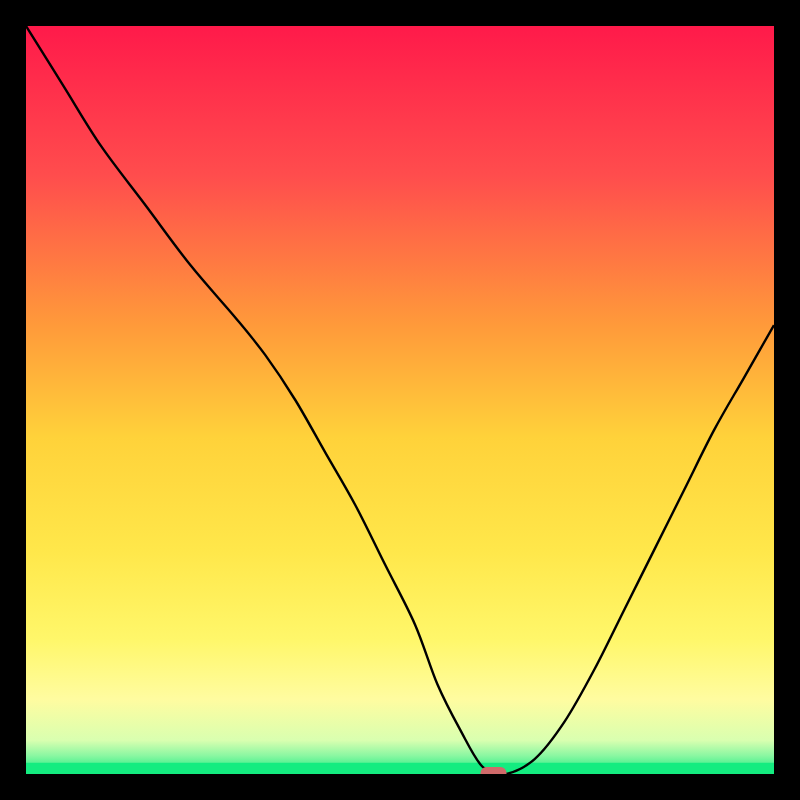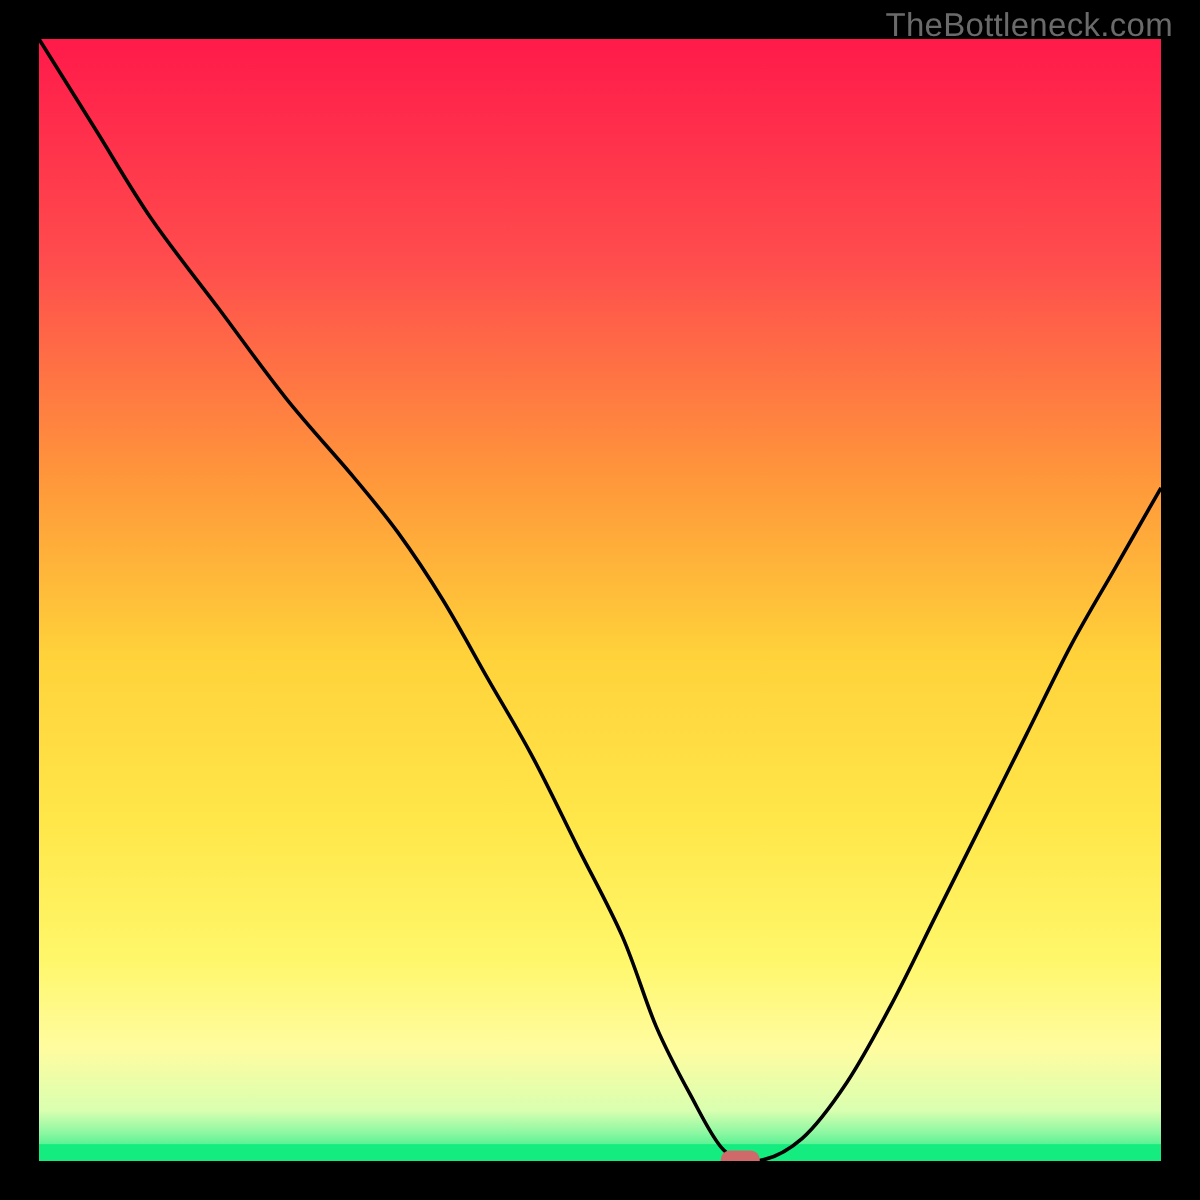--- a/index.html
+++ b/index.html
@@ -36,21 +36,20 @@
   .plot svg {
     display: block;
     width: 748px;
     height: 748px;
   }
 </style>
 </head>
 <body>
 
 <div class="outer">
-  <div class="watermark">TheBottleneck.com</div>
   <div class="plot">
     <svg id="plot-svg" viewBox="0 0 748 748" preserveAspectRatio="none">
       <defs>
         <linearGradient id="bg-grad" x1="0" y1="0" x2="0" y2="1">
             <stop offset="0.00%" stop-color="#ff1a4a"></stop>
             <stop offset="20.00%" stop-color="#ff4d4d"></stop>
             <stop offset="40.00%" stop-color="#ff9a3a"></stop>
             <stop offset="55.00%" stop-color="#ffd23a"></stop>
             <stop offset="70.00%" stop-color="#ffe74a"></stop>
             <stop offset="82.00%" stop-color="#fff76a"></stop>

